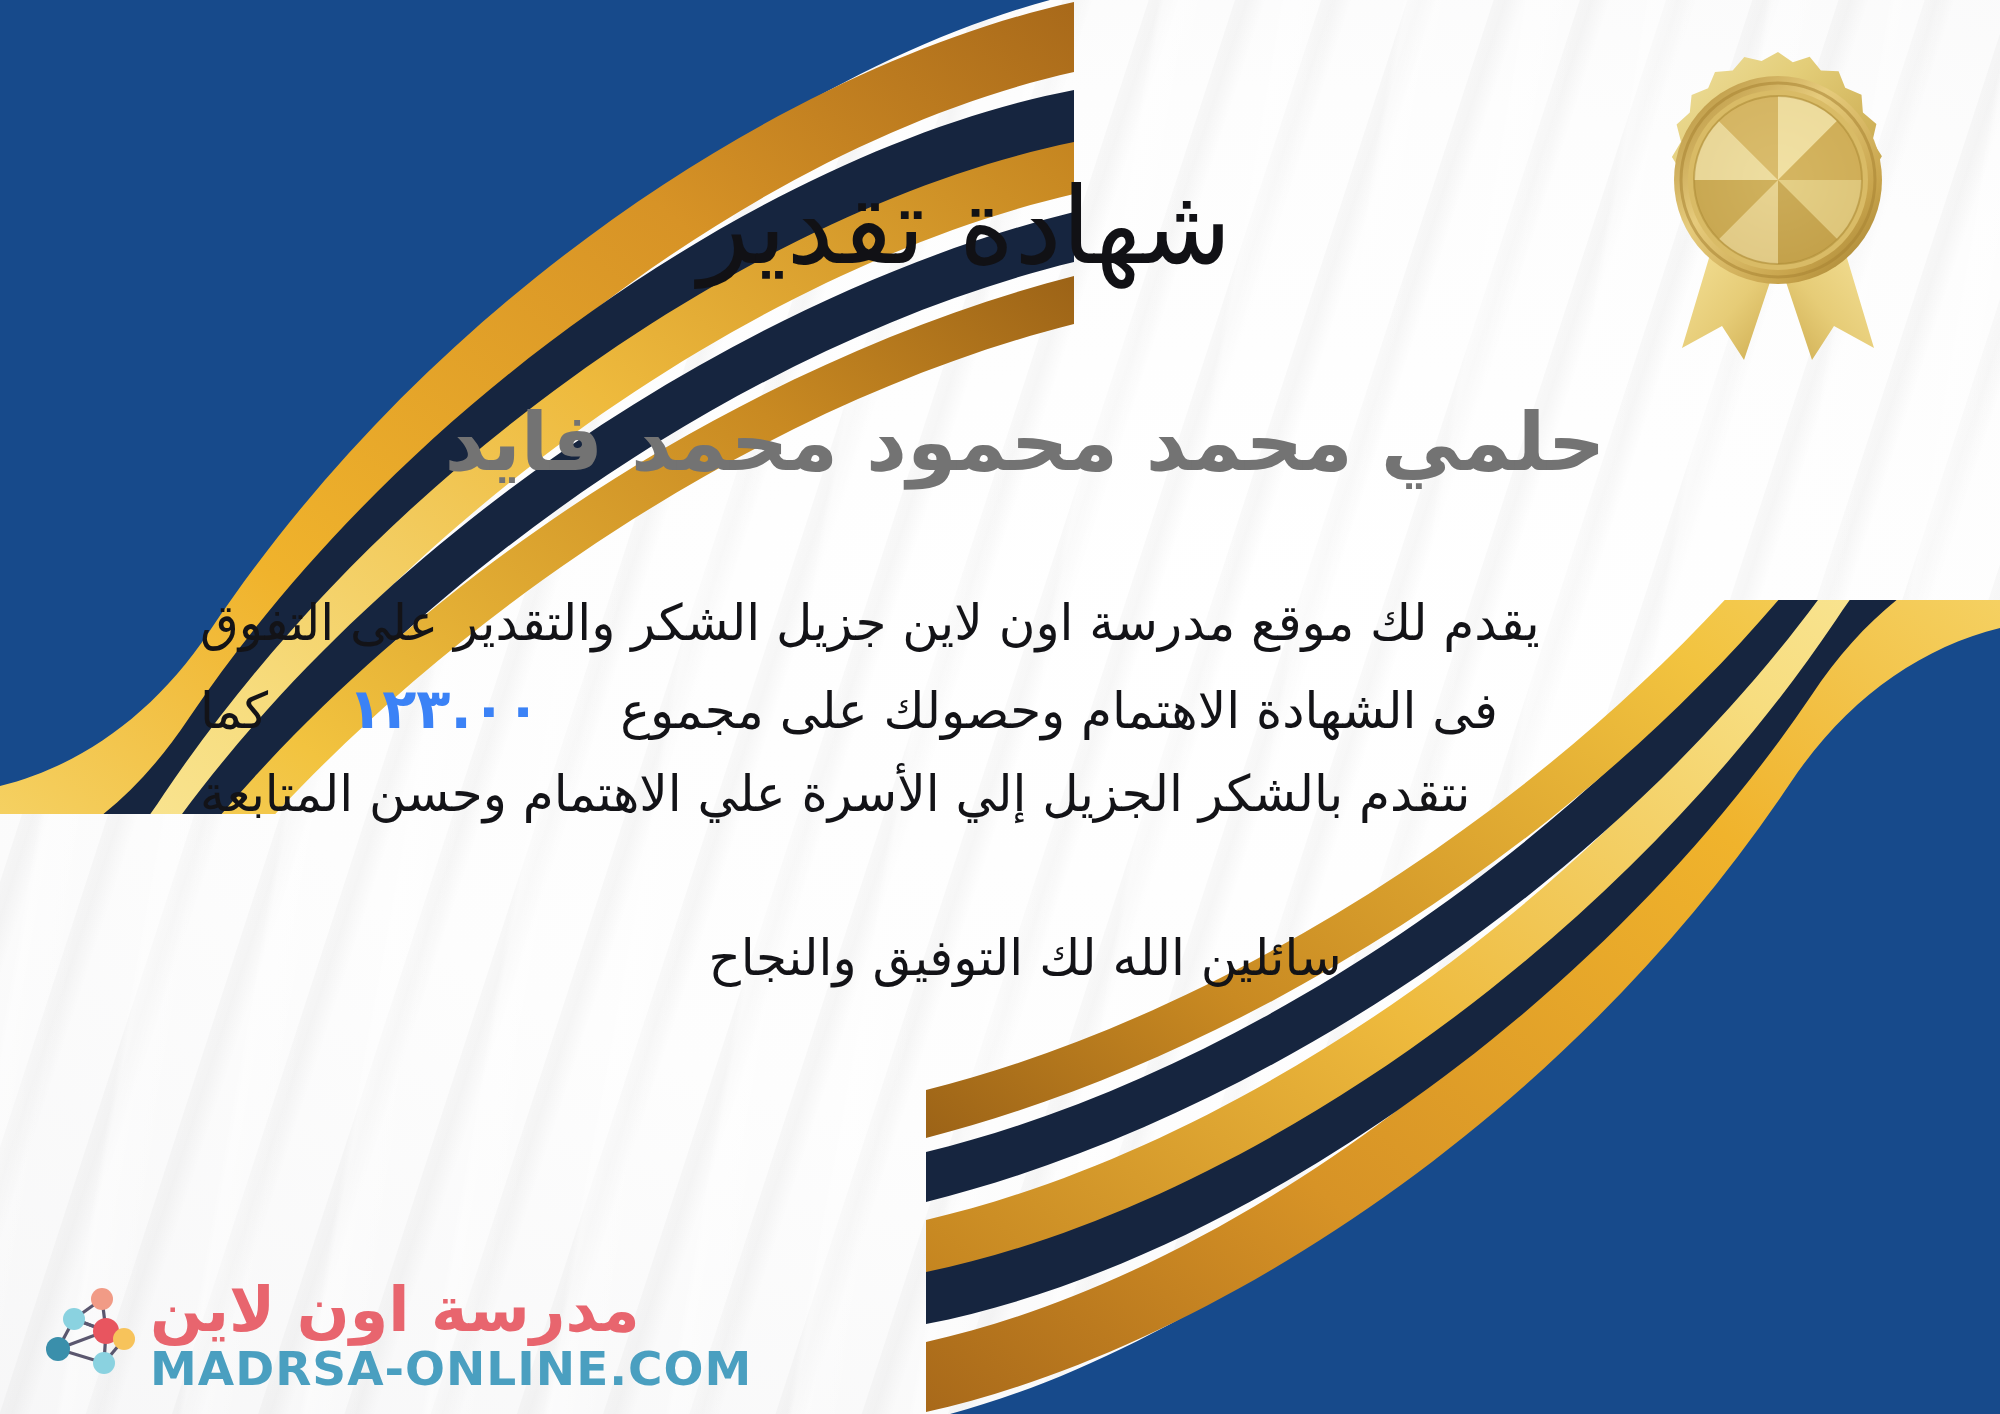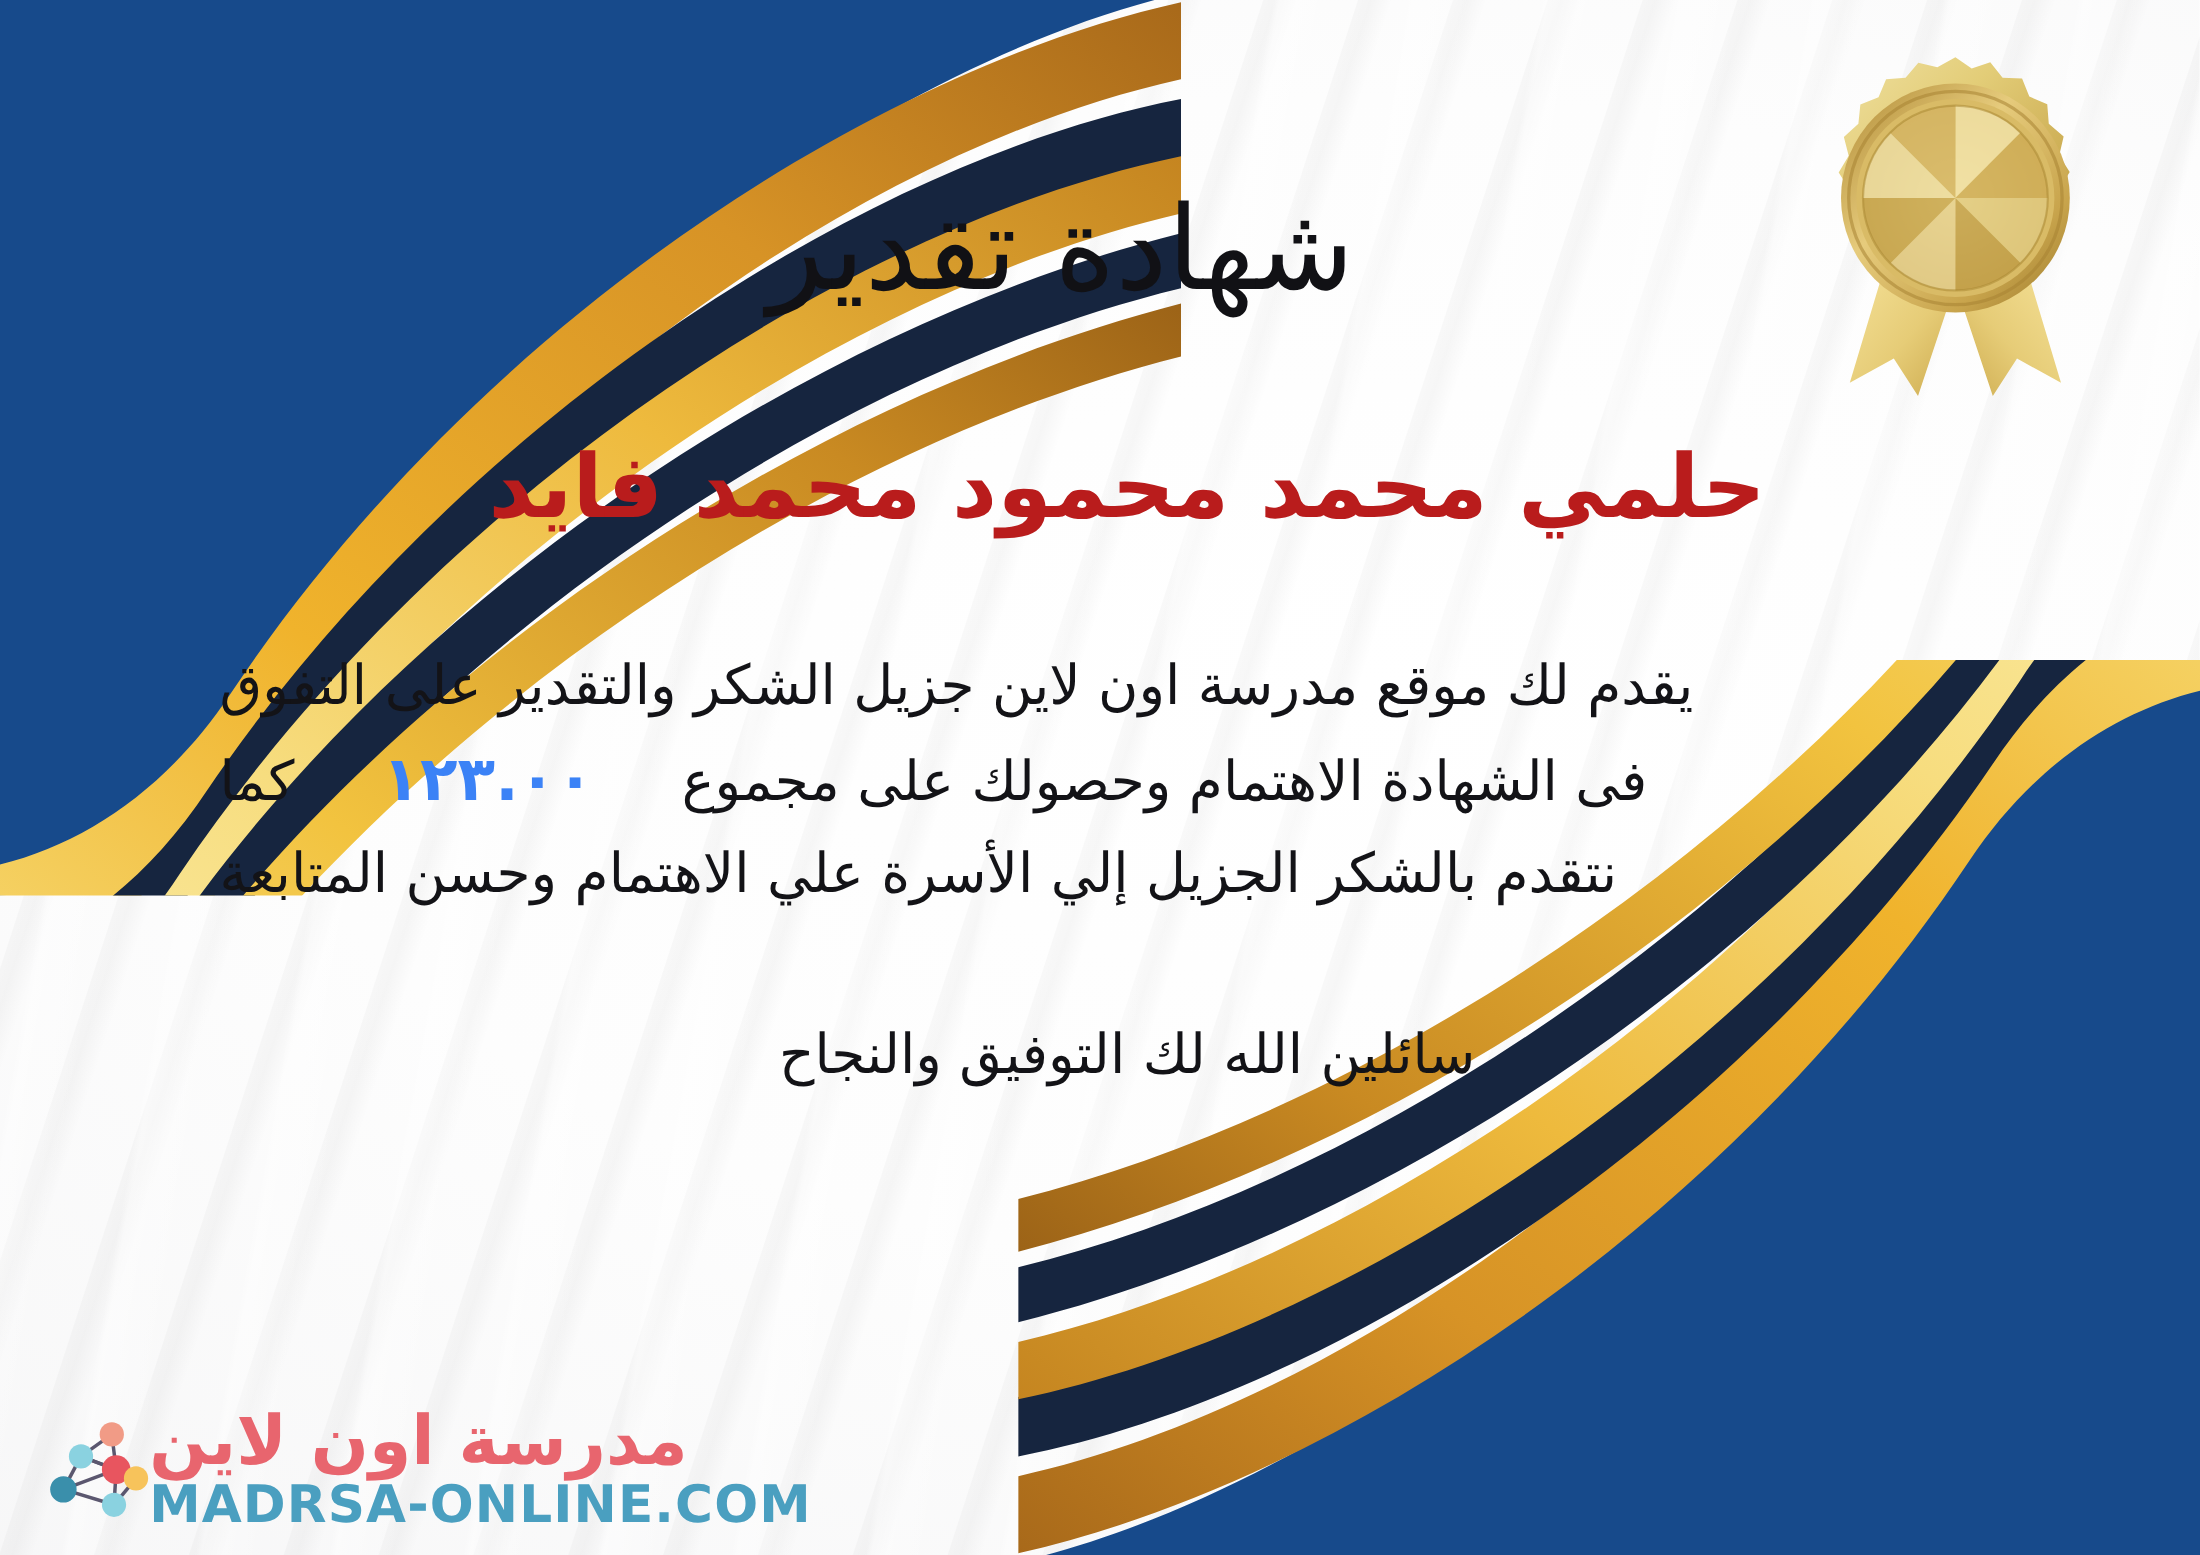--- a/index.html
+++ b/index.html
@@ -74,21 +74,21 @@
     text-align:center;
     padding-right:120px;
   }
 
   .recipient{
     margin:0;
     padding-top:108px;
     font-size:80px;
     line-height:1.2;
     font-weight:700;
-    color:#b91c1c;
+    color:#737373;
     text-align:center;
   }
 
   .body-block{
     margin:0;
     padding-top:92px;
     text-align:left;
   }
   .body-line{
     margin:0;
@@ -114,21 +114,22 @@
     line-height:1.5;
     color:#131317;
   }
 
   
   .brand{
     position:absolute;
     left:28px; bottom:22px;
     display:flex;
     flex-direction:row-reverse;
-    align-items:flex-end;
+    align-items:flex-start;
+    gap:14px;
   }
   .brand-mark{width:108px;height:108px;flex:0 0 auto;}
   .brand-text{display:flex;flex-direction:column;align-items:flex-end;line-height:1;}
   .brand-ar{
     font-size:62px;
     font-weight:700;
     color:#e8656e;
     letter-spacing:0px;
     direction:rtl;
   }

